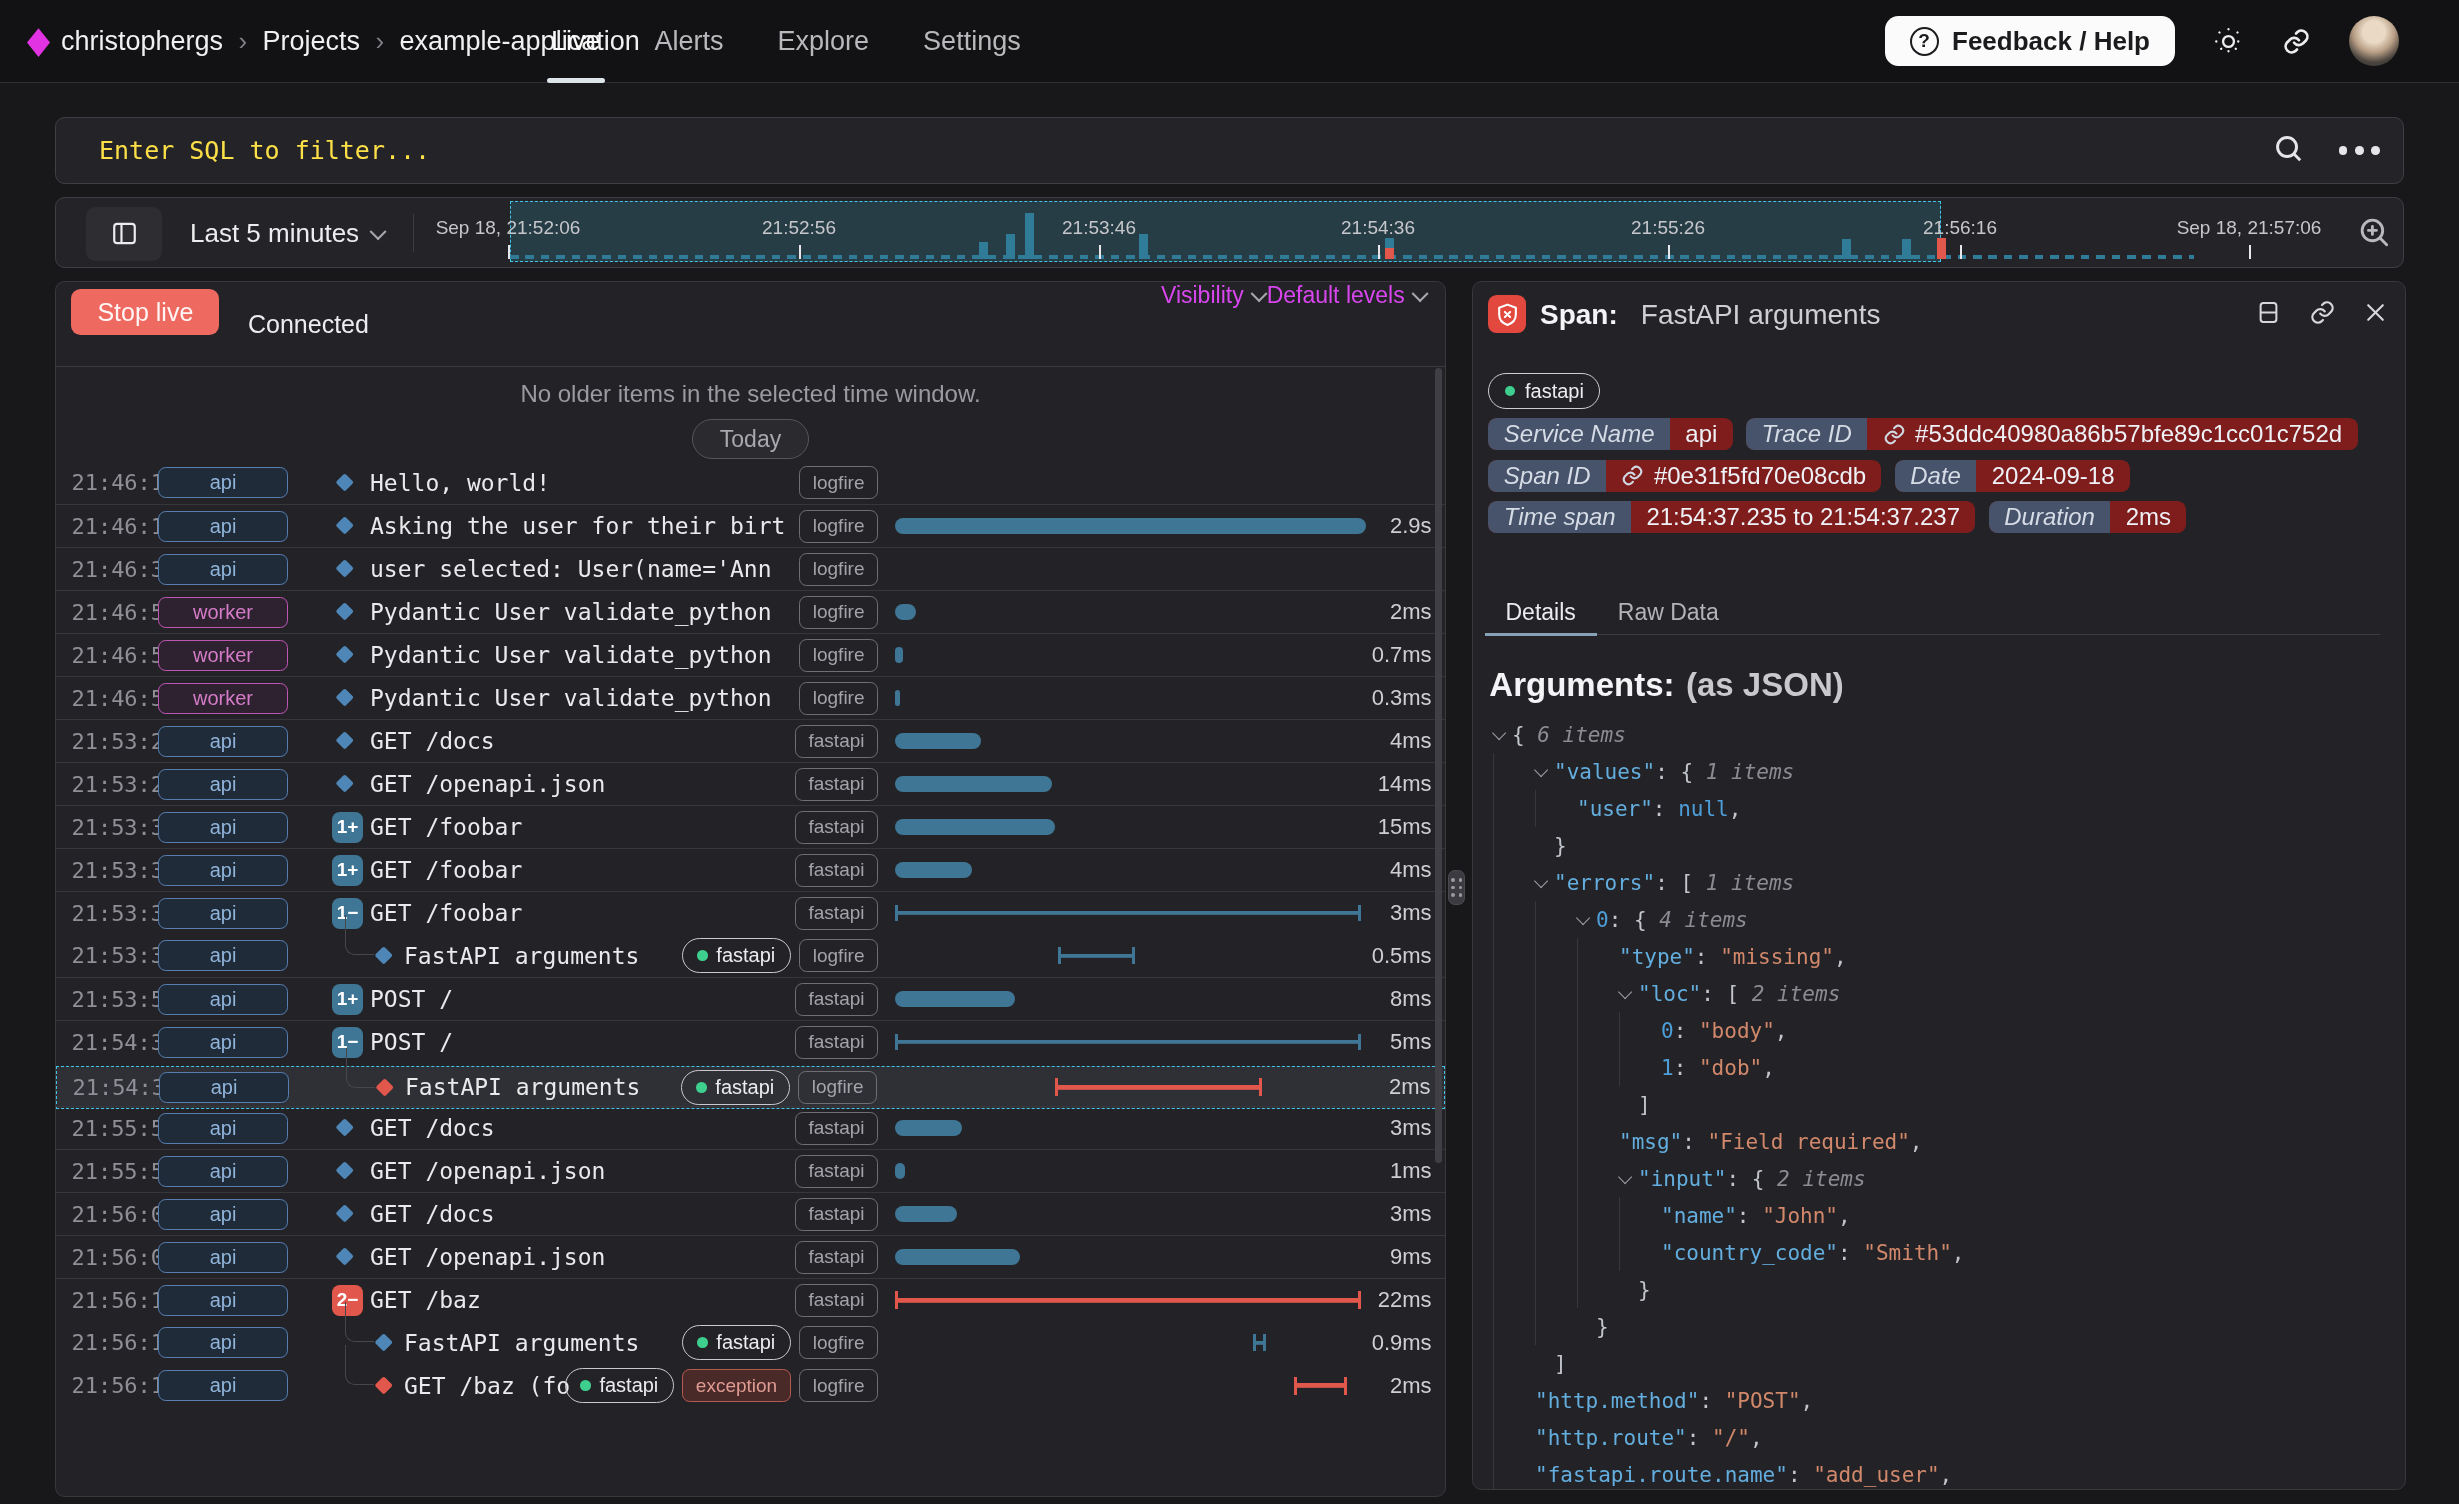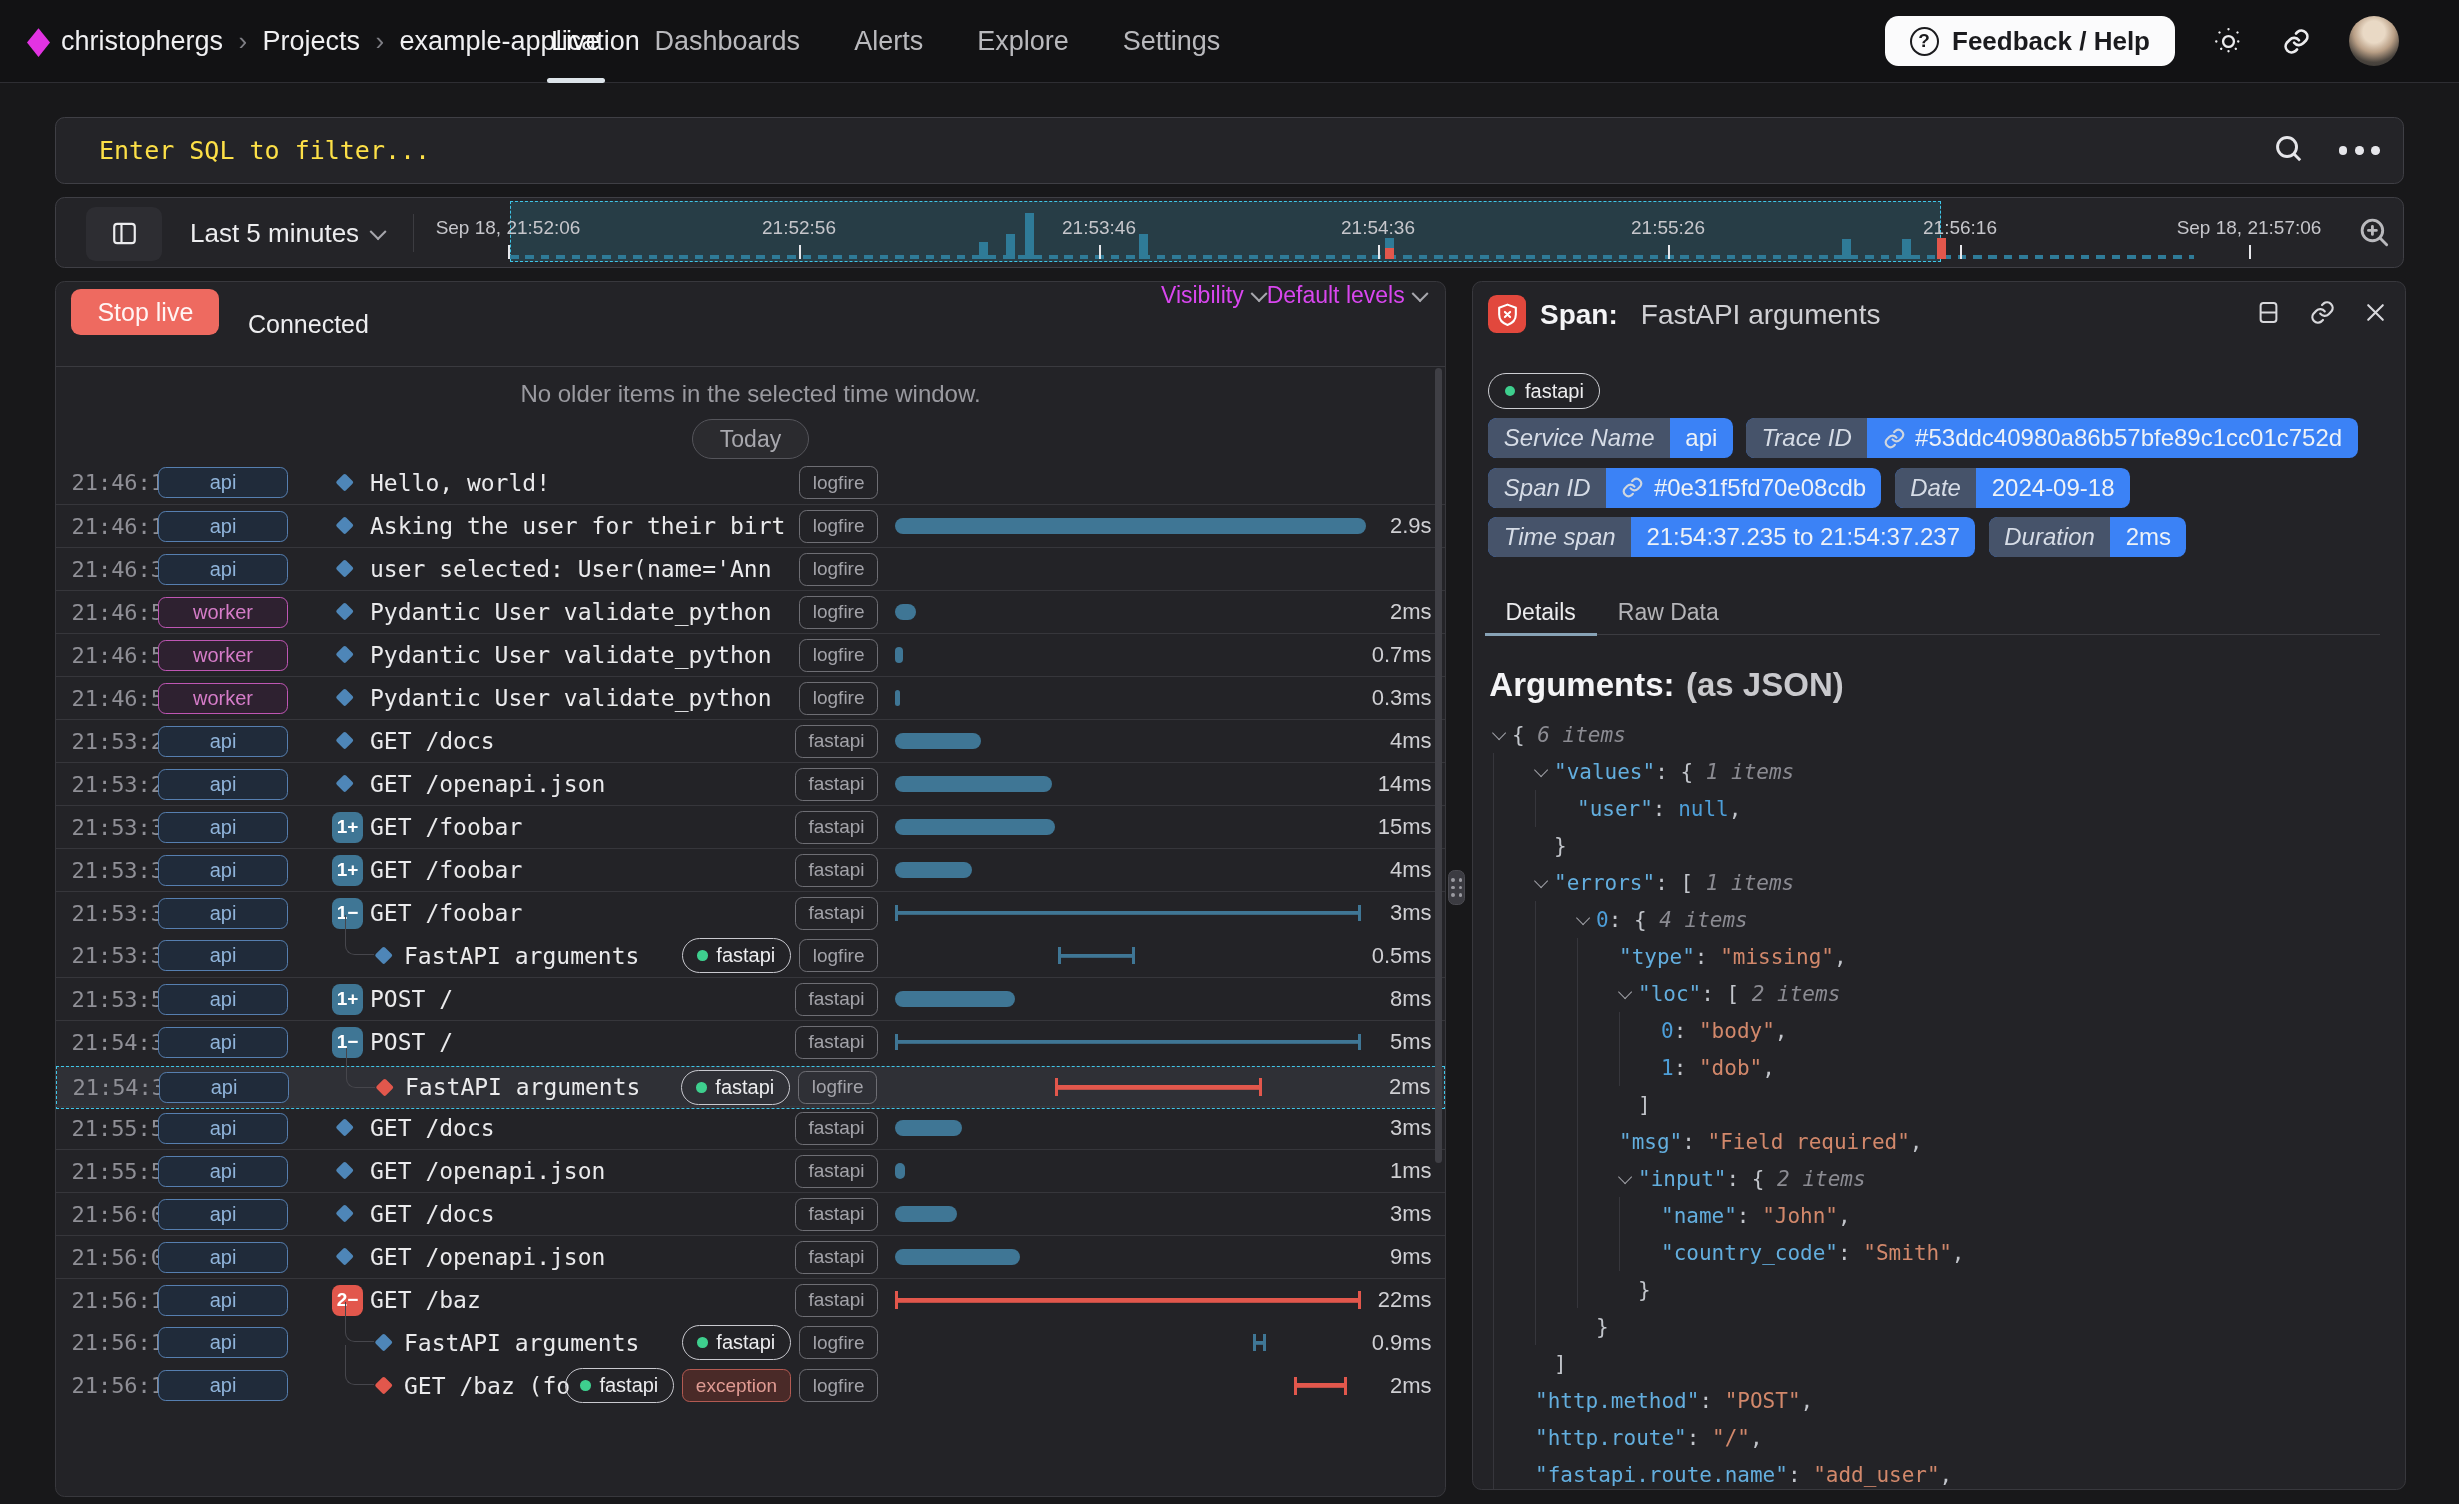--- a/index.html
+++ b/index.html
@@ -139,22 +139,22 @@
     background:#e2483d; display:flex; align-items:center; justify-content:center; }
   .rp-title { position:absolute; left:67px; top:0; height:65px; display:flex; align-items:center;
     gap:23px; font-size:28px; }
   .rp-title b { color:#f4f4f6; font-weight:700; }
   .rp-title span { color:#cfcfd3; }
   .rp-icons { position:absolute; right:17.3px; top:0; height:65px; display:flex; align-items:center; gap:27px; }
   .fpill { position:absolute; left:15.4px; top:91px; height:36px; padding:0 15.4px; display:inline-flex;
     align-items:center; gap:9.6px; border:1.9px solid #cdced3; border-radius:19px; color:#ececee; font-size:20px; }
   .attrs { position:absolute; left:15.4px; top:136px; display:flex; flex-direction:column; gap:9.6px; }
   .arow { display:flex; gap:13.4px; }
-  .apill { display:inline-flex; align-items:stretch; background:#3b82f6; border-radius:8.6px;
-    height:40px; font-size:24px; overflow:hidden;text-align:center; }
+  .apill { display:inline-flex; align-items:stretch; background:#7f1d1d; border-radius:8.6px;
+    height:32px; font-size:24px; overflow:hidden;text-align:center; }
   .albl { font-style:italic; color:#d6dce6; background:#46536a; padding:0 15.4px;
     display:flex; align-items:center; }
   .aval { color:#eef2f7; padding:0 15.4px; display:flex; align-items:center; gap:9.6px; }
   .rtabs { position:absolute; top:309px; left:11.5px; right:25px; height:44px;
     border-bottom:1.9px solid #3c3c41; display:flex; gap:0; }
   .rtab { position:relative; padding:0 21px; display:flex; align-items:center; font-size:23px;
     color:#b4b4b8; cursor:pointer; }
   .rtab.active { color:#ececee; }
   .rtab.active::after { content:""; position:absolute; left:0; right:0; bottom:-1.9px; height:2.9px;
     background:#87a2b6; }
@@ -185,21 +185,20 @@
     </span>
     <div class="crumbs">
         <span>christophergs</span>
         <span class="crumb-sep">›</span>
         <span>Projects</span>
         <span class="crumb-sep">›</span>
         <span>example-application</span>
       </div>
     <nav class="tabs">
         <span class="tab active">Live</span>
-        <span class="tab">Dashboards</span>
         <span class="tab">Alerts</span>
         <span class="tab">Explore</span>
         <span class="tab">Settings</span>
       </nav>
     <div class="nav-right">
       <button class="feedback">
         <span class="qmark"></span>
         <span>Feedback / Help</span>
       </button>
       <button class="icon-btn">

